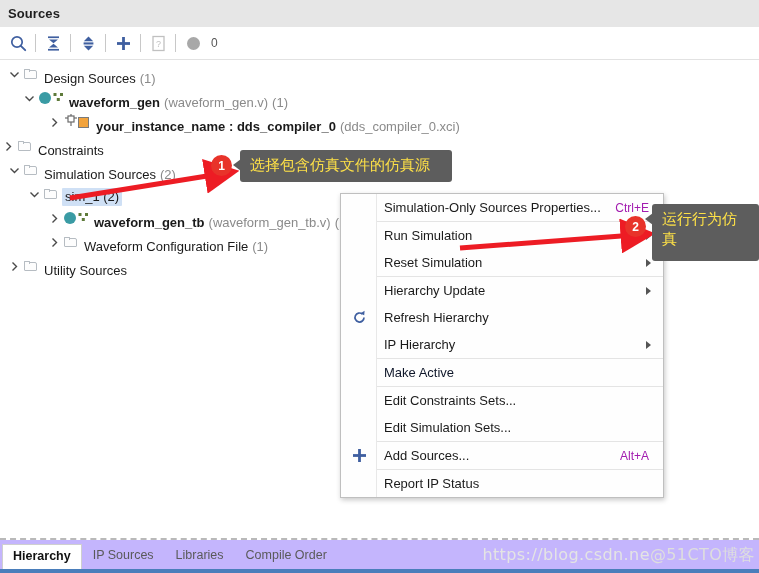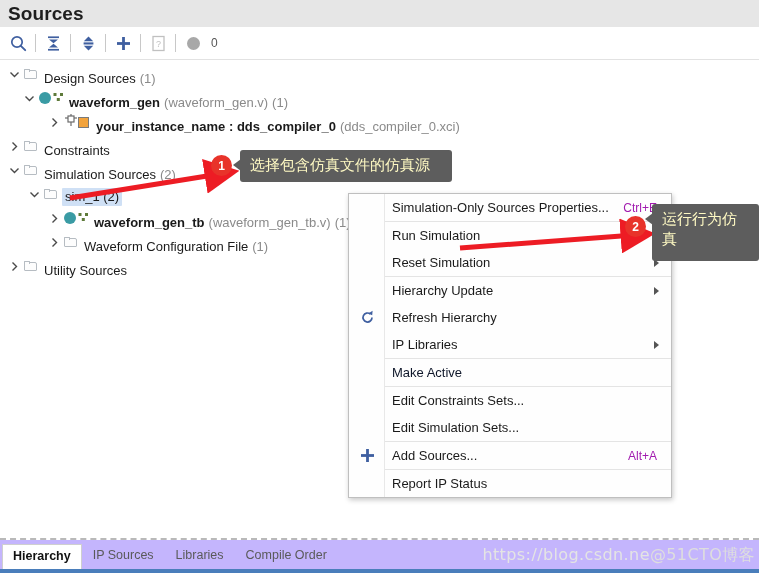--- a/index.html
+++ b/index.html
@@ -20,21 +20,21 @@
   
   .panel-header {
     position: absolute;
     left: 0; top: 0;
     width: 759px; height: 27px;
     background: #e6e6e6;
     display: flex;
     align-items: center;
   }
   .panel-title {
-    font-size: 19px;
+    font-size: 13px;
     font-weight: bold;
     color: #1e1e1e;
     padding-left: 8px;
     letter-spacing: .1px;
   }
 
   
   .toolbar {
     position: absolute;
     left: 0; top: 27px;
@@ -151,21 +151,21 @@
     width: 11px; height: 11px;
     background: #f2a33c;
     border: 1.4px solid #7a7a7a;
     box-sizing: border-box;
     display: inline-block;
   }
 
   
   .ctx-menu {
     position: absolute;
-    left: 348px; top: 193px;
+    left: 340px; top: 193px;
     width: 324px;
     background: #fefefe;
     border: 1px solid #bfbfbf;
     box-shadow: 1px 2px 5px rgba(0,0,0,.22);
     box-sizing: border-box;
     z-index: 30;
   }
   .ctx-gutter {
     position: absolute;
     left: 0; top: 0;
@@ -210,21 +210,21 @@
     transform: translateY(-50%);
     width: 20px; height: 20px;
     display: flex; align-items: center; justify-content: center;
     color: #3f5fa0;
   }
 
   
   .callout {
     position: absolute;
     background: #5d5d5d;
-    color: #fef9c3;
+    color: #fde047;
     font-size: 15px;
     line-height: 20px;
     border-radius: 3px;
     padding: 5px 10px 6px 10px;
     box-sizing: border-box;
     z-index: 45;
     font-family: "DejaVu Sans", sans-serif;
   }
   #callout-1 { left: 240px; top: 150px; width: 212px; height: 32px; }
   #callout-2 { left: 652px; top: 204px; width: 107px; height: 57px; }
@@ -413,21 +413,21 @@
             <line x1="6" y1="0" x2="6" y2="2" stroke="#6b6b6b" stroke-width="1.2"></line>
             <line x1="6" y1="8" x2="6" y2="12" stroke="#6b6b6b" stroke-width="1.2"></line>
             <line x1="0" y1="4" x2="3" y2="4" stroke="#6b6b6b" stroke-width="1.2"></line>
             <line x1="9" y1="4" x2="12" y2="4" stroke="#6b6b6b" stroke-width="1.2"></line>
           </svg></span>
         <span class="orange-sq"></span>
       </span>
       <span class="lbl bold">your_instance_name : dds_compiler_0</span>
       <span class="muted">(dds_compiler_0.xci)</span>
     </div>
-    <div class="row" style="padding-left: 6px;">
+    <div class="row" style="padding-left: 0;">
       <span class="twisty">
         <svg width="11" height="11" viewBox="0 0 11 11">
           <polyline points="3.5,1.5 7.5,5.5 3.5,9.5" fill="none" stroke="#4a4a4a" stroke-width="1.4"></polyline>
         </svg>
       </span>
       <span class="icon-slot">
         <span class="folder"></span>
       </span>
       <span class="lbl">Constraints</span>
     </div>
@@ -521,21 +521,21 @@
       <div class="ctx-item">
         <span class="ctx-ico">
           <svg width="15" height="15" viewBox="0 0 15 15">
             <path d="M12 7.5a4.5 4.5 0 1 1-1.7-3.5" fill="none" stroke="#3f5fa0" stroke-width="1.7"></path>
             <polygon points="12.6,0.8 12.2,5.2 8.3,3.4" fill="#3f5fa0"></polygon>
           </svg>
         </span>
         <span>Refresh Hierarchy</span>
       </div>
       <div class="ctx-item">
-        <span>IP Libraries</span>
+        <span>IP Hierarchy</span>
         <span class="ctx-arrow"></span>
       </div>
       <div class="ctx-sep"></div>
       <div class="ctx-item disabled">
         <span>Make Active</span>
       </div>
       <div class="ctx-sep"></div>
       <div class="ctx-item">
         <span>Edit Constraints Sets...</span>
       </div>

